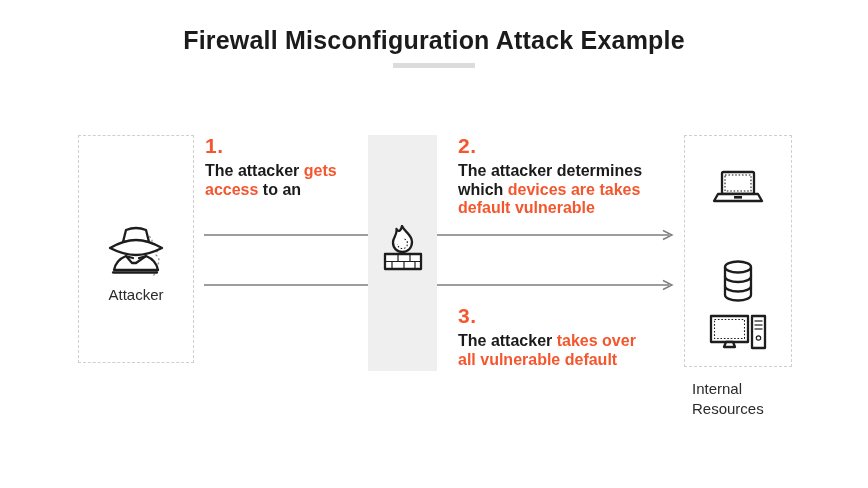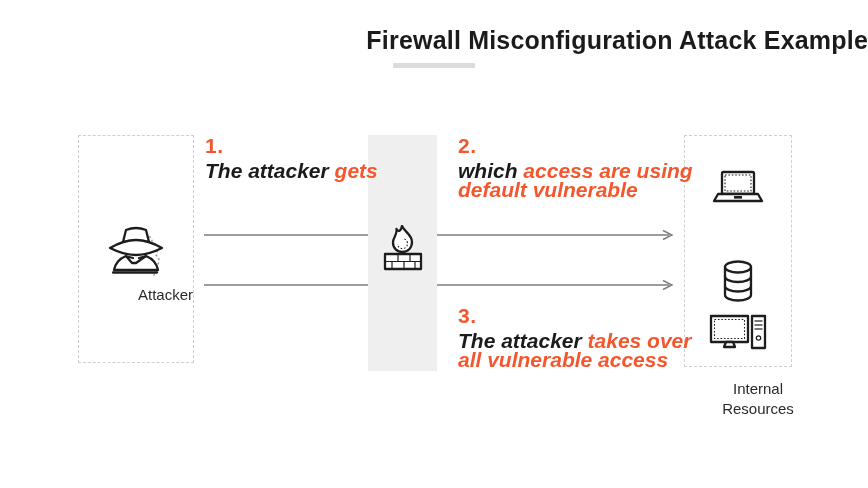--- a/index.html
+++ b/index.html
@@ -14,21 +14,21 @@
   *{box-sizing:border-box;margin:0;padding:0;}
   body{
     width:868px;height:488px;background:#ffffff;
     font-family:"Liberation Sans","DejaVu Sans",sans-serif;
     overflow:hidden;
   }
   .canvas{position:relative;width:868px;height:488px;background:#fff;}
 
   .title{
     position:absolute;left:0;top:26px;width:868px;
-    text-align:right;font-size:25px;font-weight:700;
+    text-align:center;font-size:25px;font-weight:700;
     color:var(--text-dark);letter-spacing:.2px;
   }
   .title-underline{
     position:absolute;left:393px;top:63px;width:82px;height:5px;
     background:var(--underline);
   }
 
   
   .arrow{position:absolute;left:203px;width:472px;height:12px;z-index:1;}
   .arrow.top{top:229px;}
@@ -39,44 +39,44 @@
     background:var(--bar-bg);z-index:2;
   }
   .firewall-bar svg{position:absolute;left:50%;top:90px;transform:translateX(-50%);}
 
   .dashed-box{
     position:absolute;border:1px dashed var(--dash);background:#fff;z-index:0;
   }
   .attacker-box{left:78px;top:135px;width:116px;height:228px;}
   .attacker-box svg{position:absolute;left:50%;top:86px;transform:translateX(-50%);}
   .attacker-label{
-    position:absolute;left:0;top:150px;width:100%;text-align:right;
+    position:absolute;left:0;top:150px;width:100%;text-align:center;
     font-size:15px;color:var(--label);
   }
 
   .resources-box{left:684px;top:135px;width:108px;height:232px;}
   .res-icon{position:absolute;left:50%;transform:translateX(-50%);}
   .res-icon.laptop{top:34px;}
   .res-icon.database{top:124px;}
   .res-icon.desktop{top:176px;}
   .resources-label{
-    position:absolute;left:708px;top:379px;width:100px;text-align:center;
+    position:absolute;left:692px;top:379px;width:100px;
     font-size:15px;line-height:20px;color:var(--label);z-index:3;
   }
 
   .step{position:absolute;z-index:3;}
   .step-1{left:205px;top:133px;width:180px;}
   .step-2{left:458px;top:133px;width:220px;}
   .step-3{left:458px;top:303px;width:220px;}
   .step-number{
     font-size:21px;font-weight:700;color:var(--accent);
     line-height:26px;letter-spacing:.5px;
   }
-  .step-text{margin-top:3px;font-size:21px;font-weight:700;
-    color:var(--text-dark);line-height:18.5px;font-style:italic;}
+  .step-text{margin-top:3px;font-size:16px;font-weight:700;
+    color:var(--text-dark);line-height:18.5px;}
   .step-text .line{white-space:nowrap;}
   .step-text .accent{color:var(--accent);}
 
   .ic{stroke:#1d1d1d;fill:#ffffff;stroke-width:2.3;stroke-linejoin:round;stroke-linecap:round;}
   .ic-thin{stroke:#1d1d1d;fill:none;stroke-width:1.2;}
   .ic-dot{stroke:#1d1d1d;fill:none;stroke-width:1.1;stroke-dasharray:1.6 1.8;}
   .ic-ghost{stroke:#8f8f8f;fill:none;stroke-width:1.3;stroke-dasharray:2 2.4;}
   .arrow-line{stroke:var(--arrow-gray);stroke-width:1.4;fill:none;}
 </style>
 </head>
@@ -145,30 +145,32 @@
       <line class="ic-thin" x1="45.5" y1="17" x2="53.5" y2="17"></line>
       <circle class="ic-thin" cx="49.5" cy="26" r="2.2"></circle>
     </svg>
   </div>
   <div class="resources-label">Internal Resources</div>
 
   <div class="step step-1">
     <div class="step-number">1.</div>
     <div class="step-text">
         <div class="line"><span>The attacker </span><span class="accent">gets</span></div>
+        <div class="line"><span class="accent">access</span><span> to an</span></div>
       </div>
   </div>
   <div class="step step-2">
     <div class="step-number">2.</div>
     <div class="step-text">
-        <div class="line"><span>which </span><span class="accent">access are using</span></div>
+        <div class="line"><span>The attacker determines</span></div>
+        <div class="line"><span>which </span><span class="accent">devices are takes</span></div>
         <div class="line"><span class="accent">default vulnerable</span></div>
       </div>
   </div>
   <div class="step step-3">
     <div class="step-number">3.</div>
     <div class="step-text">
         <div class="line"><span>The attacker </span><span class="accent">takes over</span></div>
-        <div class="line"><span class="accent">all vulnerable access</span></div>
+        <div class="line"><span class="accent">all vulnerable default</span></div>
       </div>
   </div>
 
 </div>
 
 </body></html>

